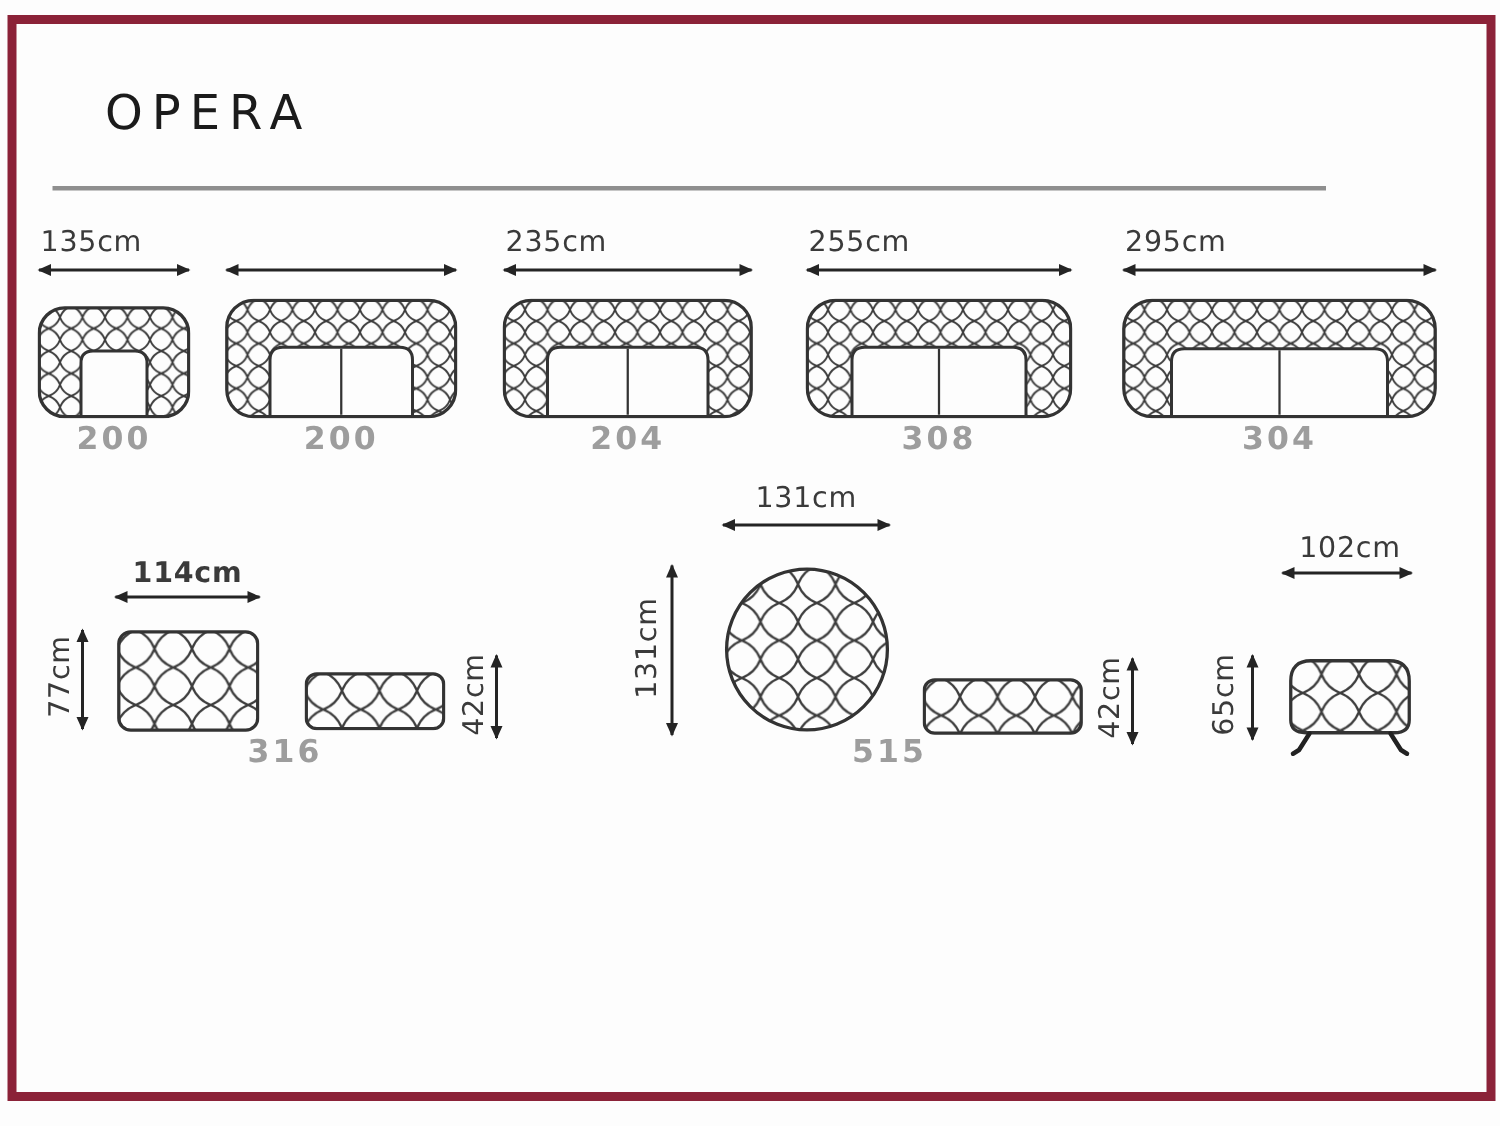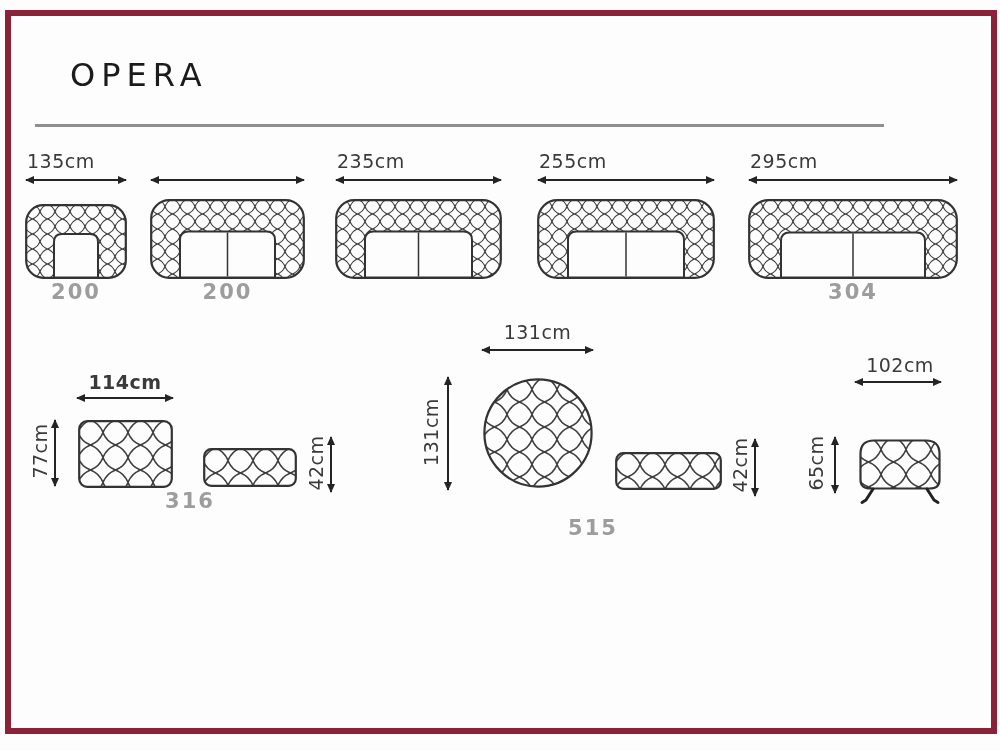--- a/index.html
+++ b/index.html
@@ -91,30 +91,32 @@
   </div>
 
   <div class="fig f3">
     <div class="dim">235cm</div>
     <div class="harrow"></div>
     <svg width="167" height="80" viewBox="0 0 167 80">
       <rect x="1.2" y="1.2" width="164.6" height="77.6" rx="18" fill="url(#qs)" stroke="#333" stroke-width="2.2"></rect>
       <path d="M30,78.6 L30,41 Q30,32.5 38.5,32.5 L128.5,32.5 Q137,32.5 137,41 L137,78.6 Z" fill="#fdfdfd" stroke="#333" stroke-width="2"></path>
       <line x1="83.5" y1="33.5" x2="83.5" y2="77.5" stroke="#333" stroke-width="1.5"></line>
     </svg>
+    <div class="model">204</div>
   </div>
 
   <div class="fig f4">
     <div class="dim">255cm</div>
     <div class="harrow"></div>
     <svg width="178" height="80" viewBox="0 0 178 80">
       <rect x="1.2" y="1.2" width="175.6" height="77.6" rx="19" fill="url(#qs)" stroke="#333" stroke-width="2.2"></rect>
       <path d="M31,78.6 L31,41 Q31,32.5 39.5,32.5 L138.5,32.5 Q147,32.5 147,41 L147,78.6 Z" fill="#fdfdfd" stroke="#333" stroke-width="2"></path>
       <line x1="89" y1="33.5" x2="89" y2="77.5" stroke="#333" stroke-width="1.5"></line>
     </svg>
+    <div class="model">308</div>
   </div>
 
   <div class="fig f5">
     <div class="dim">295cm</div>
     <div class="harrow"></div>
     <svg width="210" height="80" viewBox="0 0 210 80">
       <rect x="1.2" y="1.2" width="207.6" height="77.6" rx="19" fill="url(#qs)" stroke="#333" stroke-width="2.2"></rect>
       <path d="M33,78.6 L33,42 Q33,33.5 41.5,33.5 L168.5,33.5 Q177,33.5 177,42 L177,78.6 Z" fill="#fdfdfd" stroke="#333" stroke-width="2"></path>
       <line x1="105" y1="34.5" x2="105" y2="77.5" stroke="#333" stroke-width="1.5"></line>
     </svg>
@@ -141,21 +143,21 @@
 
   
   <div class="group">
     <div class="dim abs" style="left:487px;width:101px;top:321px;text-align:center;">131cm</div>
     <div class="harrow abs" style="left:482px;width:111px;top:349px;"></div>
     <div class="vdim" style="left:391px;top:421px;">131cm</div>
     <div class="varrow" style="left:447px;top:377px;height:113px;"></div>
     <svg class="abs" style="left:482px;top:377px;" width="112" height="112" viewBox="0 0 112 112">
       <circle cx="56" cy="56" r="53.6" fill="url(#qm)" stroke="#333" stroke-width="2.2"></circle>
     </svg>
-    <div class="model abs" style="left:562px;width:62px;top:489px;text-align:center;margin-top:27px;">515</div>
+    <div class="model abs" style="left:562px;width:62px;top:489px;text-align:center;">515</div>
 
     <svg class="abs" style="left:615px;top:452px;" width="107" height="38" viewBox="0 0 107 38">
       <rect x="1.2" y="1.2" width="104.6" height="35.6" rx="7" fill="url(#qm)" stroke="#333" stroke-width="2.2"></rect>
     </svg>
     <div class="vdim" style="left:700px;top:454px;">42cm</div>
     <div class="varrow" style="left:754px;top:439px;height:57px;"></div>
   </div>
 
   
   <div class="group">

